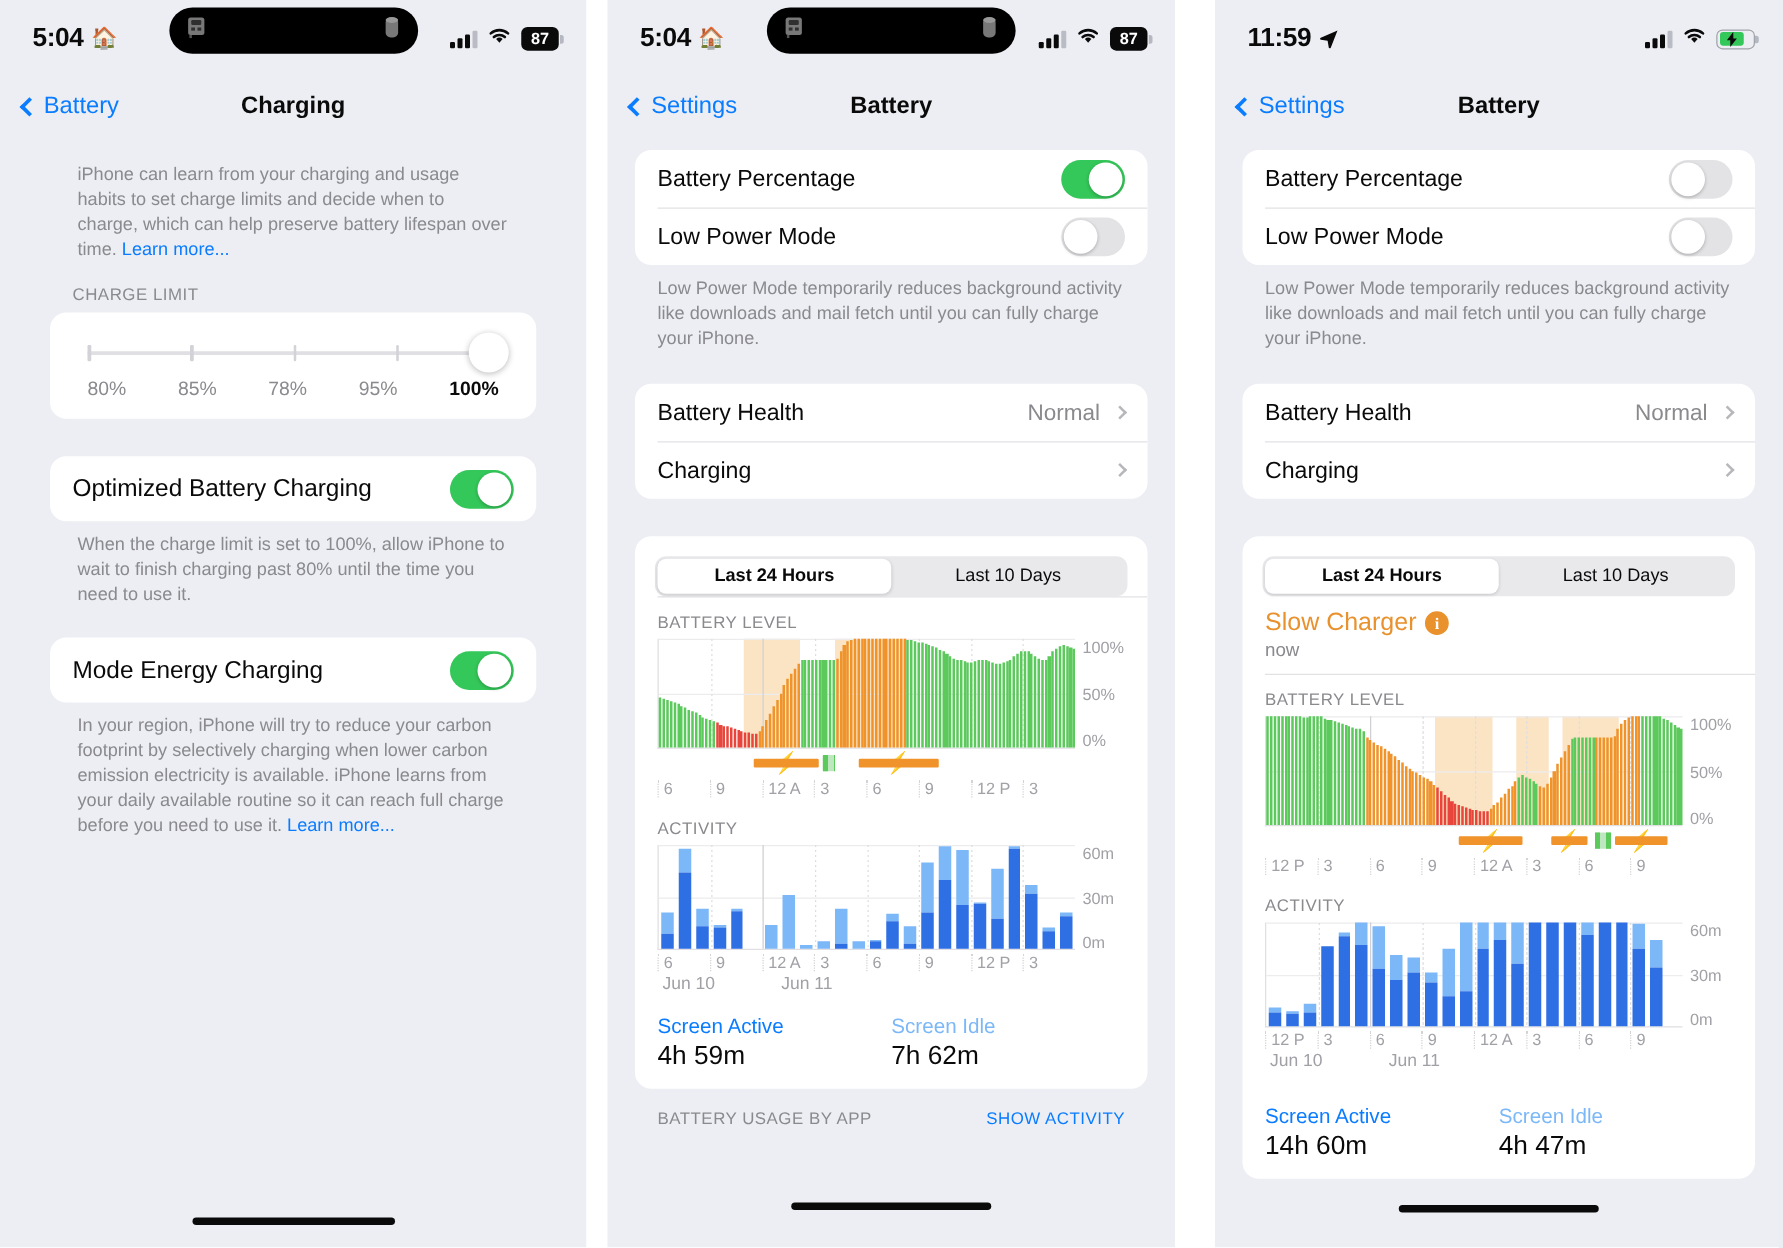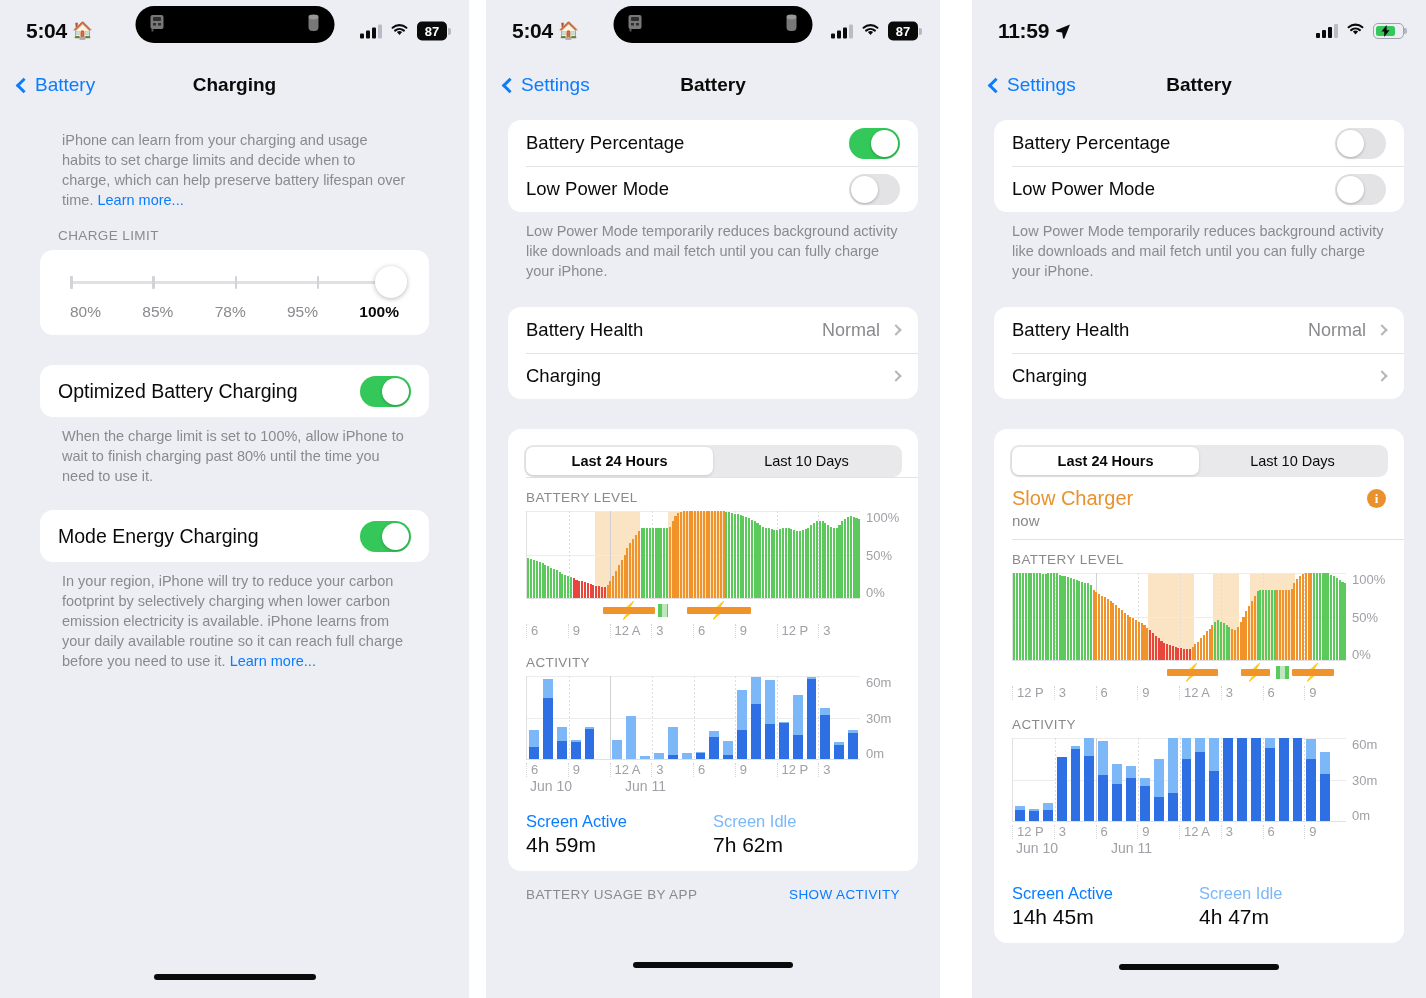--- a/index.html
+++ b/index.html
@@ -191,21 +191,21 @@
     display: flex; padding: 2px; height: 32px;
   }
   .seg {
     flex: 1; display: flex; align-items: center; justify-content: center;
     font-size: 14.5px; color: #0a0a0a; border-radius: 7px;
   }
   .seg.active { background: #fff; font-weight: bold; box-shadow: 0 1px 3px rgba(0,0,0,.14); }
 
   .lastcharge { padding: 10px 18px 10px 18px; }
   .lastcharge .title { font-size: 20px; color: #0a0a0a; }
-  .lastcharge .title.warn { color: #e8912d; display: flex; align-items: center; gap: 7px; justify-content: space-between; }
+  .lastcharge .title.warn { color: #e8912d; display: flex; align-items: center; gap: 7px; }
   .info-dot {
     width: 19px; height: 19px; border-radius: 50%;
     background: #e8912d; color: #fff; font-size: 13px; font-weight: bold;
     display: flex; align-items: center; justify-content: center;
     font-family: "Liberation Serif", serif;
   }
   .lastcharge .sub { font-size: 15px; color: #8a8a8e; margin-top: 2px; }
   .hr { height: 1px; background: #e2e2e5; margin-left: 18px; }
 
   .chart-block { padding: 12px 0 4px 0; }
@@ -1191,21 +1191,21 @@
           </div>
           <div class="datelabels" id="s3-ac-d">
               <span style="left: 0%;">Jun 10</span>
               <span style="left: 25%;">Jun 11</span>
             </div>
         </div>
 
         <div class="totals" style="padding-top:22px">
           <div class="tot">
             <div class="lbl active">Screen Active</div>
-            <div class="val">14h 45m</div>
+            <div class="val">14h 60m</div>
           </div>
           <div class="tot">
             <div class="lbl idle">Screen Idle</div>
             <div class="val">4h 47m</div>
           </div>
         </div>
       </div>
     </div>
 
     <div class="home-indicator" style="bottom:28px"></div>

